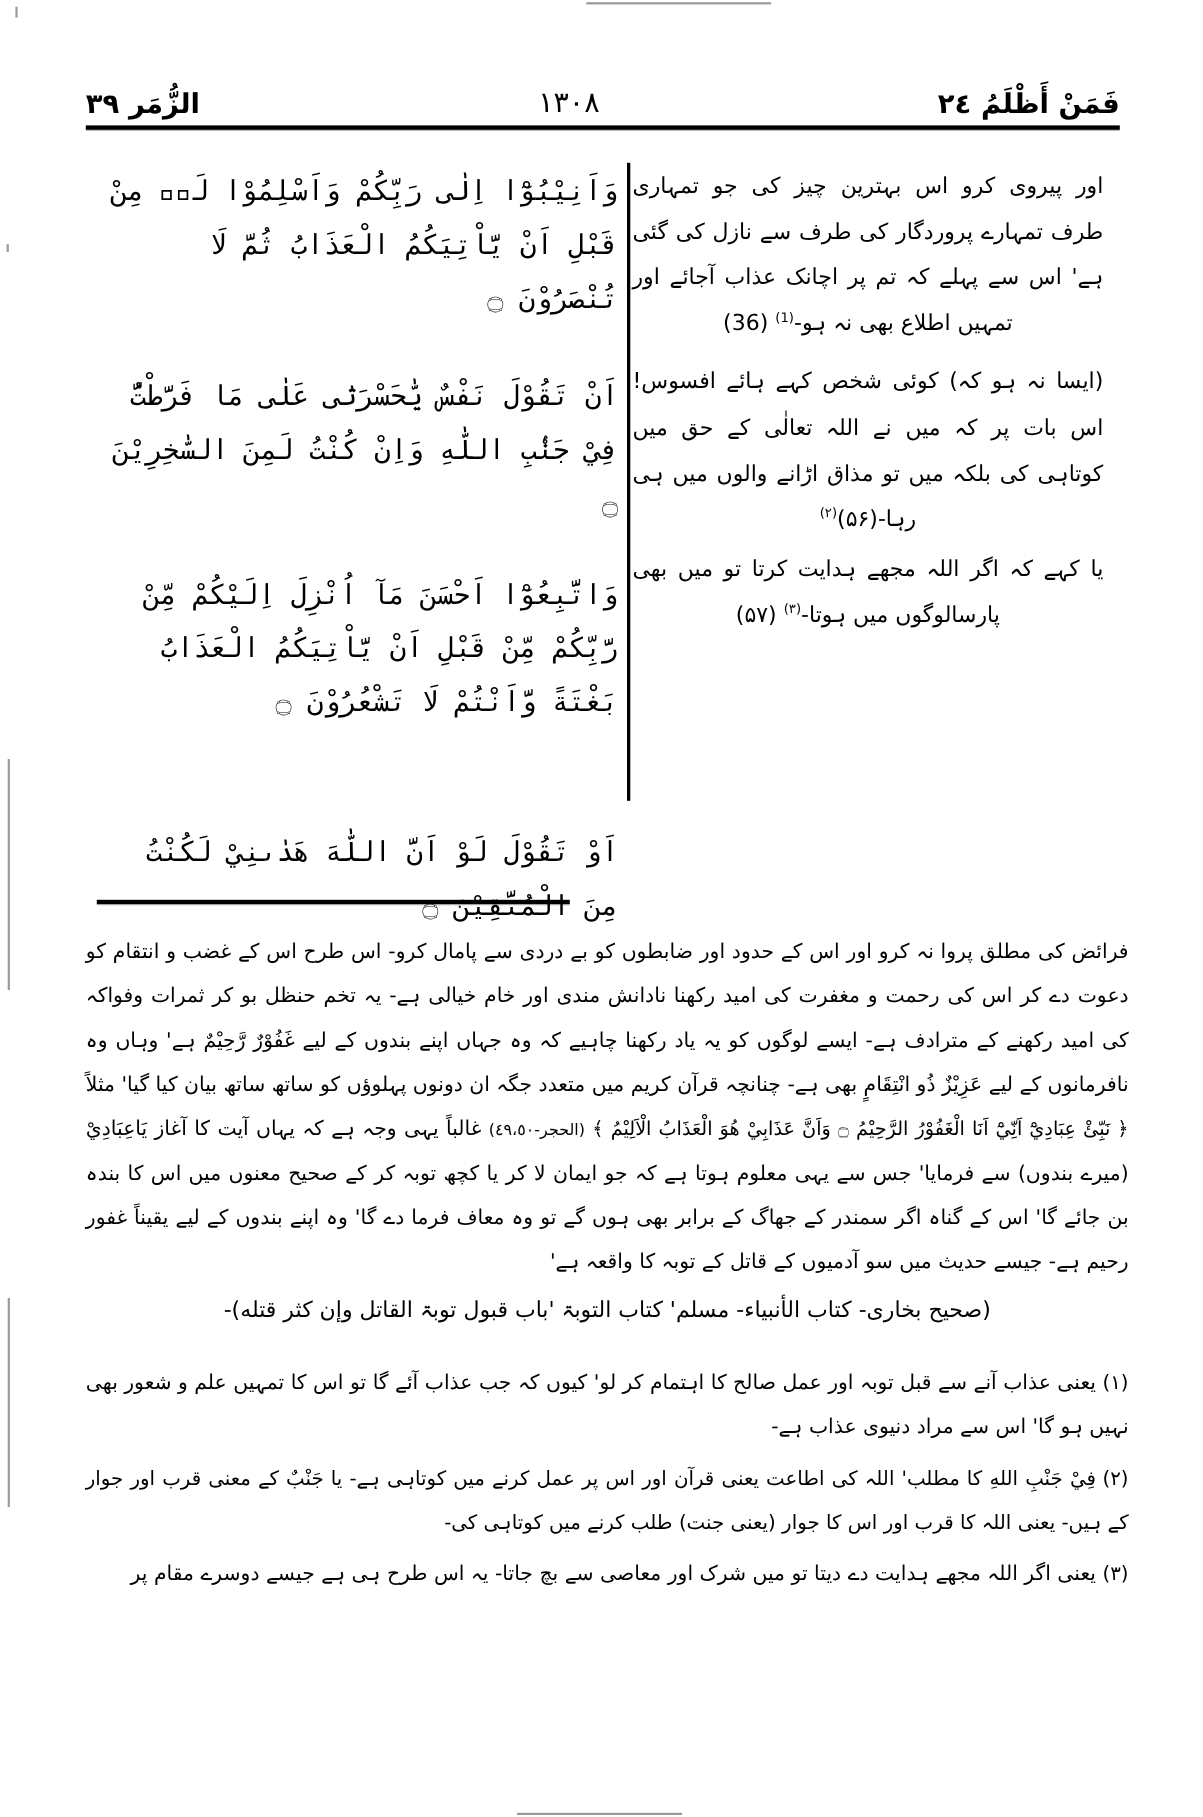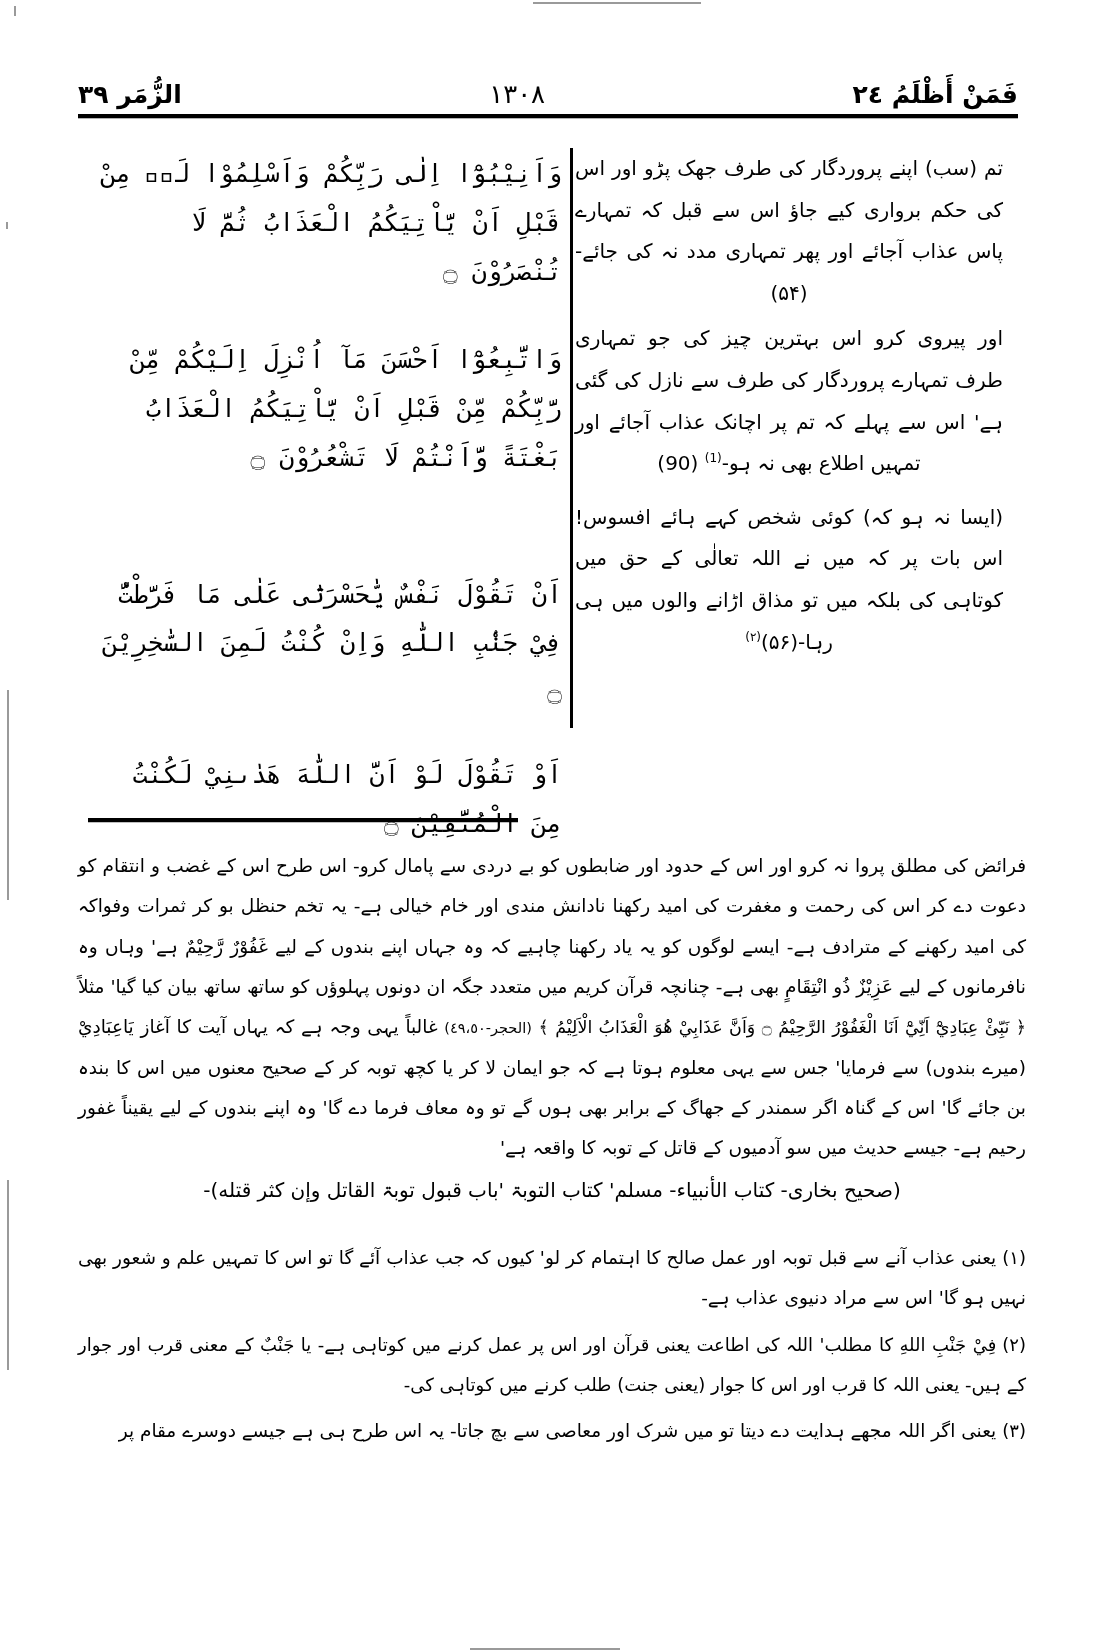--- a/index.html
+++ b/index.html
@@ -241,31 +241,31 @@
       <span class="hdr-item hdr-center">١٣٠٨</span>
       <span class="hdr-item hdr-left">الزُّمَر ٣٩</span>
     </div>
     <div class="header-rule"></div>
   </div>
 
   <div class="verse-block">
 
     <div class="col-arabic">
       <div class="ayah a1">وَاَنِيْبُوْٓا اِلٰى رَبِّكُمْ وَاَسْلِمُوْا لَهٗ مِنْ قَبْلِ اَنْ يَّاْتِيَكُمُ الْعَذَابُ ثُمَّ لَا تُنْصَرُوْنَ ۝</div>
+      <div class="ayah a3">اَنْ تَقُوْلَ نَفْسٌ يّٰحَسْرَتٰى عَلٰى مَا فَرَّطْتُّ فِيْ جَنْۢبِ اللّٰهِ وَاِنْ كُنْتُ لَمِنَ السّٰخِرِيْنَ ۝</div>
       <div class="ayah a2">وَاتَّبِعُوْٓا اَحْسَنَ مَآ اُنْزِلَ اِلَيْكُمْ مِّنْ رَّبِّكُمْ مِّنْ قَبْلِ اَنْ يَّاْتِيَكُمُ الْعَذَابُ بَغْتَةً وَّاَنْتُمْ لَا تَشْعُرُوْنَ ۝</div>
-      <div class="ayah a3">اَنْ تَقُوْلَ نَفْسٌ يّٰحَسْرَتٰى عَلٰى مَا فَرَّطْتُّ فِيْ جَنْۢبِ اللّٰهِ وَاِنْ كُنْتُ لَمِنَ السّٰخِرِيْنَ ۝</div>
       <div class="ayah a4">اَوْ تَقُوْلَ لَوْ اَنَّ اللّٰهَ هَدٰىنِيْ لَكُنْتُ مِنَ الْمُتَّقِيْنَ ۝</div>
     </div>
 
     <div class="col-divider"></div>
 
     <div class="col-urdu">
-      <p class="urdu-para u1">تم (سب) اپنے پروردگار کی طرف جھک پڑو اور اس کی حکم برواری کیے جاؤ اس سے قبل کہ تمہارے پاس عذاب آجائے اور پھر تمہاری مدد نہ کی جائے- (۵۴)</p>
-      <p class="urdu-para u2"><span>اور پیروی کرو اس بہترین چیز کی جو تمہاری طرف تمہارے پروردگار کی طرف سے نازل کی گئی ہے' اس سے پہلے کہ تم پر اچانک عذاب آجائے اور تمہیں اطلاع بھی نہ ہو-</span><sup class="fn">(1)</sup> <span>(90)</span></p>
+      <p class="urdu-para u2"><span>اور پیروی کرو اس بہترین چیز کی جو تمہاری طرف تمہارے پروردگار کی طرف سے نازل کی گئی ہے' اس سے پہلے کہ تم پر اچانک عذاب آجائے اور تمہیں اطلاع بھی نہ ہو-</span><sup class="fn">(1)</sup> <span>(36)</span></p>
       <p class="urdu-para u3"><span>(ایسا نہ ہو کہ) کوئی شخص کہے ہائے افسوس! اس بات پر کہ میں نے اللہ تعالٰی کے حق میں کوتاہی کی بلکہ میں تو مذاق اڑانے والوں میں ہی رہا-(۵۶)</span><sup class="fn">(۲)</sup></p>
+      <p class="urdu-para u4"><span>یا کہے کہ اگر اللہ مجھے ہدایت کرتا تو میں بھی پارسالوگوں میں ہوتا-</span><sup class="fn">(۳)</sup> <span>(۵۷)</span></p>
     </div>
 
   </div>
 
   <div class="mid-rule"></div>
 
   <div class="commentary">
     <p class="tafsir-para"><span>فرائض کی مطلق پروا نہ کرو اور اس کے حدود اور ضابطوں کو بے دردی سے پامال کرو- اس طرح اس کے غضب و انتقام کو دعوت دے کر اس کی رحمت و مغفرت کی امید رکھنا نادانش مندی اور خام خیالی ہے- یہ تخم حنظل بو کر ثمرات وفواکہ کی امید رکھنے کے مترادف ہے- ایسے لوگوں کو یہ یاد رکھنا چاہیے کہ وہ جہاں اپنے بندوں کے لیے غَفُوْرٌ رَّحِيْمٌ ہے' وہاں وہ نافرمانوں کے لیے عَزِيْزٌ ذُو انْتِقَامٍ بھی ہے- چنانچہ قرآن کریم میں متعدد جگہ ان دونوں پہلوؤں کو ساتھ ساتھ بیان کیا گیا' مثلاً</span> <span class="quote-ar">﴿ نَبِّئْ عِبَادِيْٓ اَنِّيْٓ اَنَا الْغَفُوْرُ الرَّحِيْمُ ۝ وَاَنَّ عَذَابِيْ هُوَ الْعَذَابُ الْاَلِيْمُ ﴾</span> <span class="ref-small">(الحجر-٤٩،٥٠)</span> <span>غالباً یہی وجہ ہے کہ یہاں آیت کا آغاز يَاعِبَادِيْ (میرے بندوں) سے فرمایا' جس سے یہی معلوم ہوتا ہے کہ جو ایمان لا کر یا کچھ توبہ کر کے صحیح معنوں میں اس کا بندہ بن جائے گا' اس کے گناہ اگر سمندر کے جھاگ کے برابر بھی ہوں گے تو وہ معاف فرما دے گا' وہ اپنے بندوں کے لیے یقیناً غفور رحیم ہے- جیسے حدیث میں سو آدمیوں کے قاتل کے توبہ کا واقعہ ہے'</span></p>
     <p class="hadith-ref">(صحیح بخاری- کتاب الأنبیاء- مسلم' کتاب التوبۃ 'باب قبول توبۃ القاتل وإن کثر قتله)-</p>
   </div>

